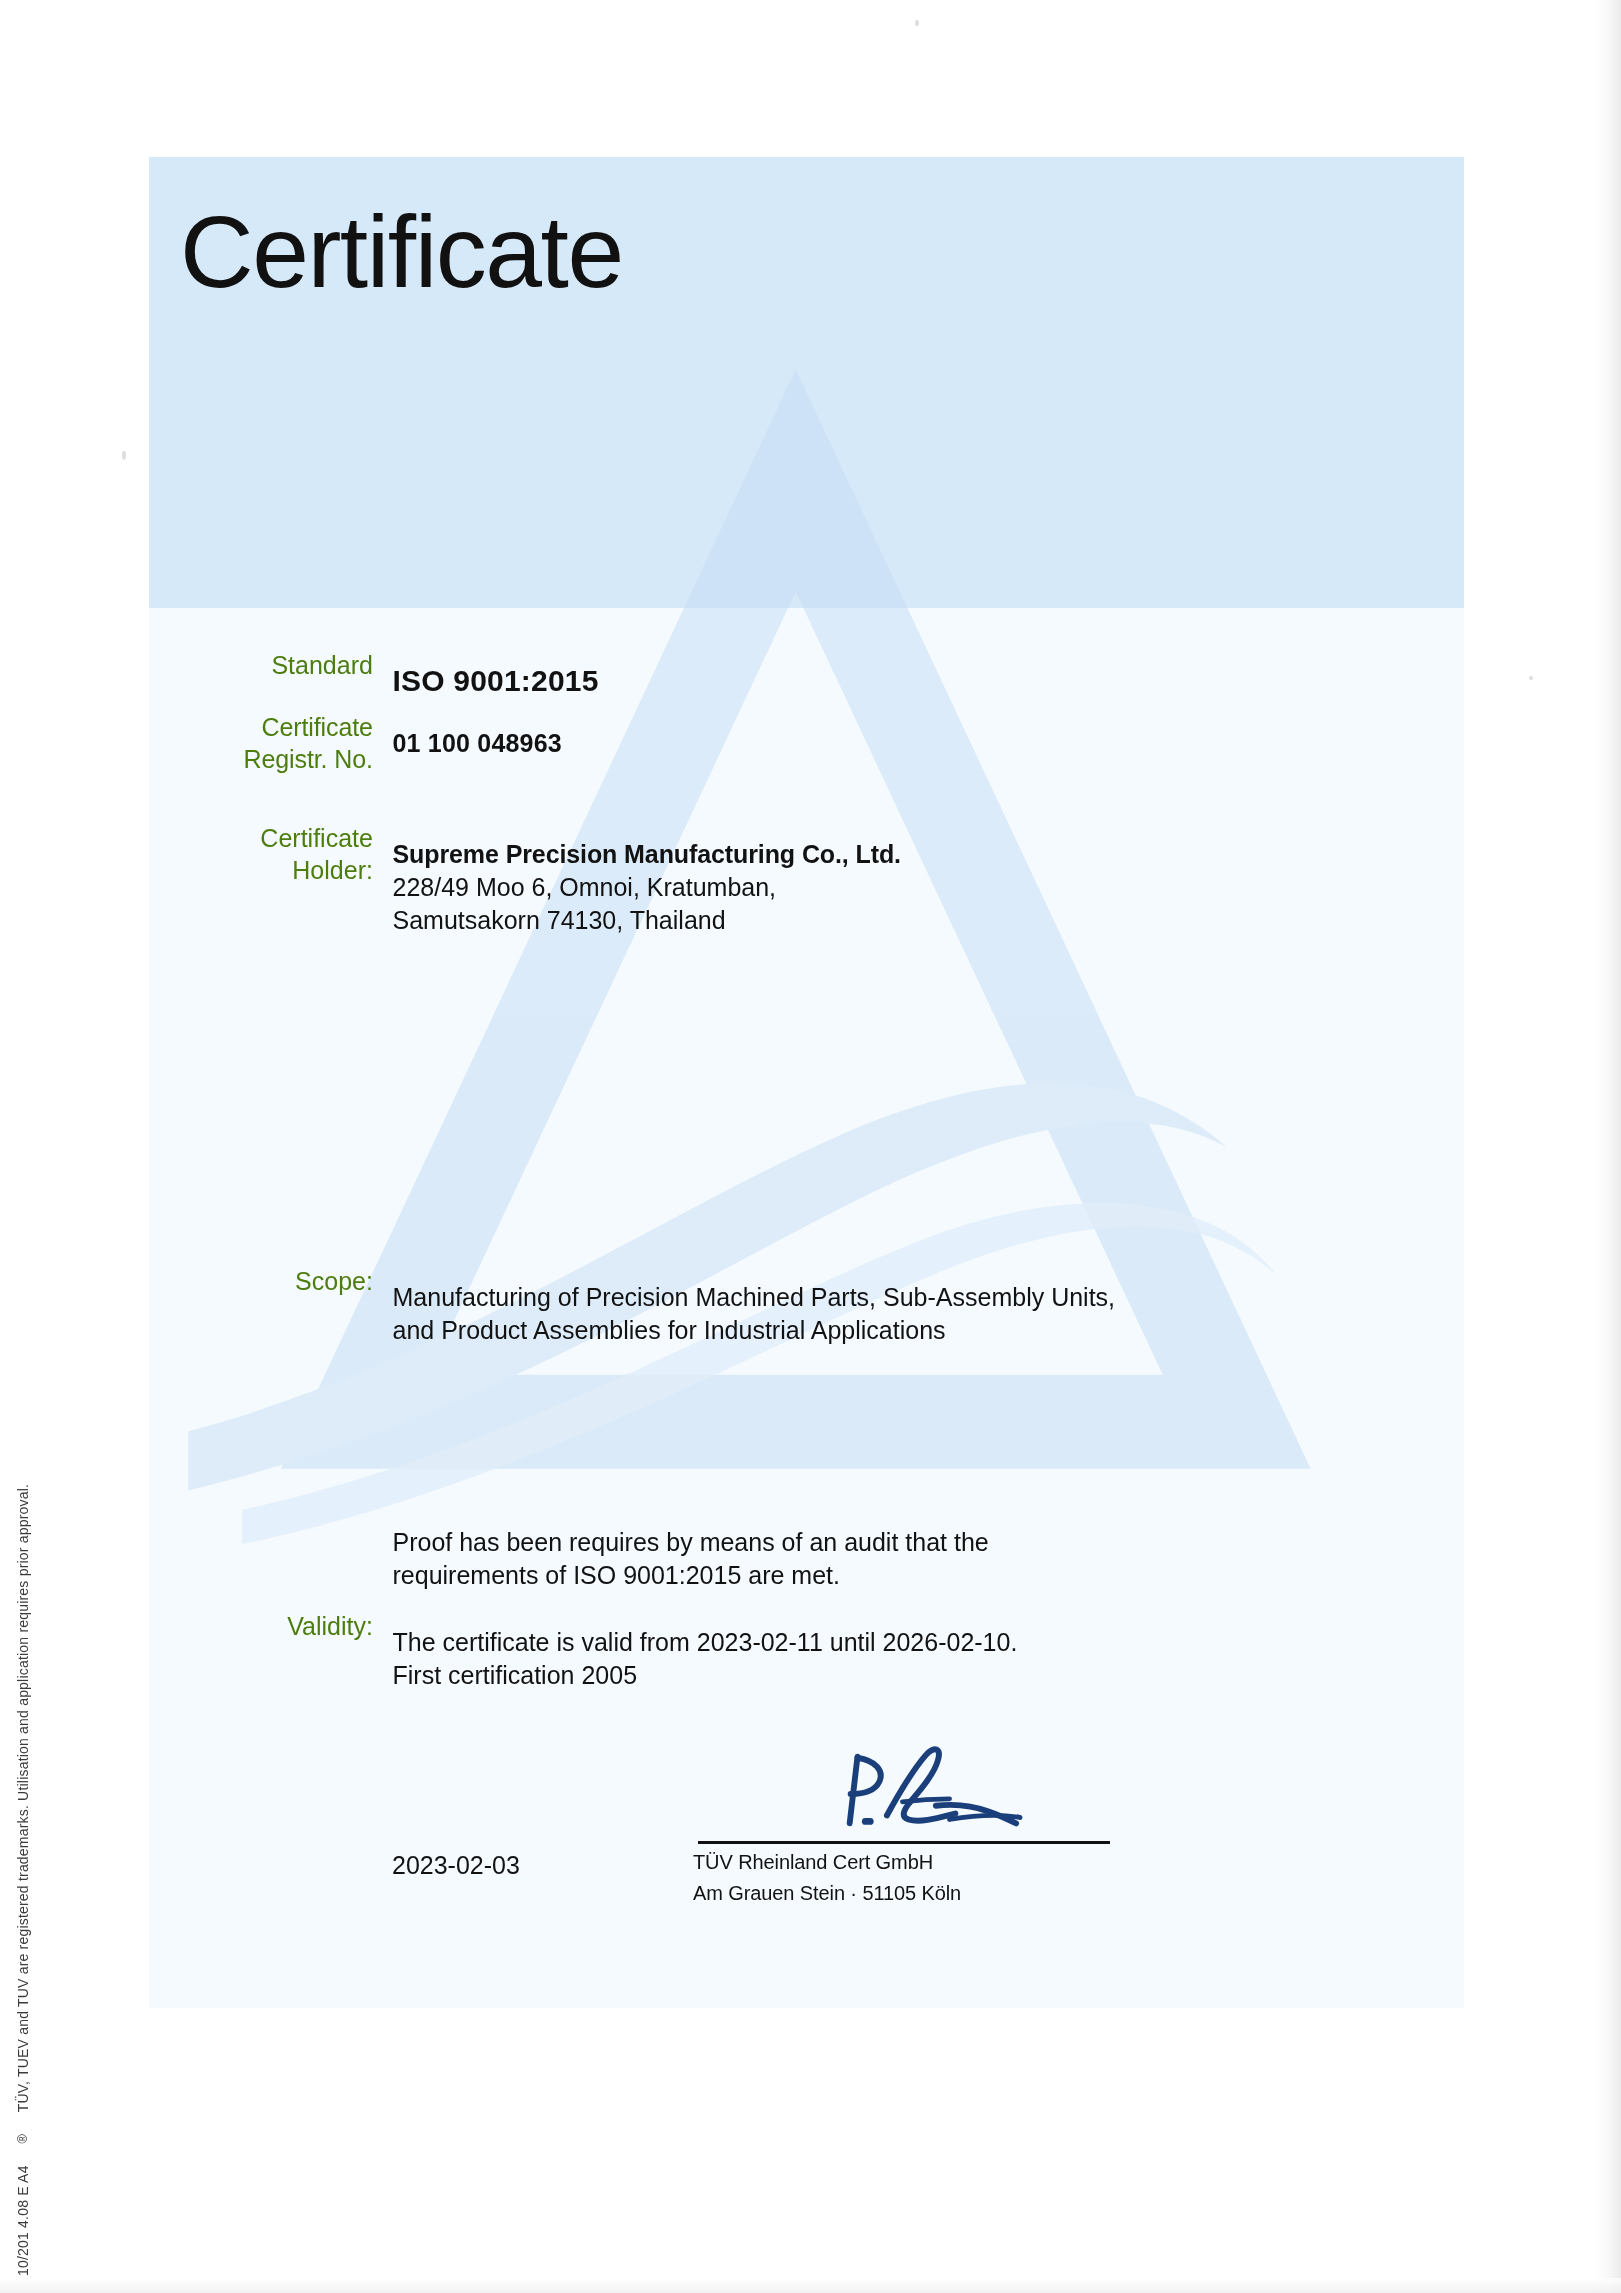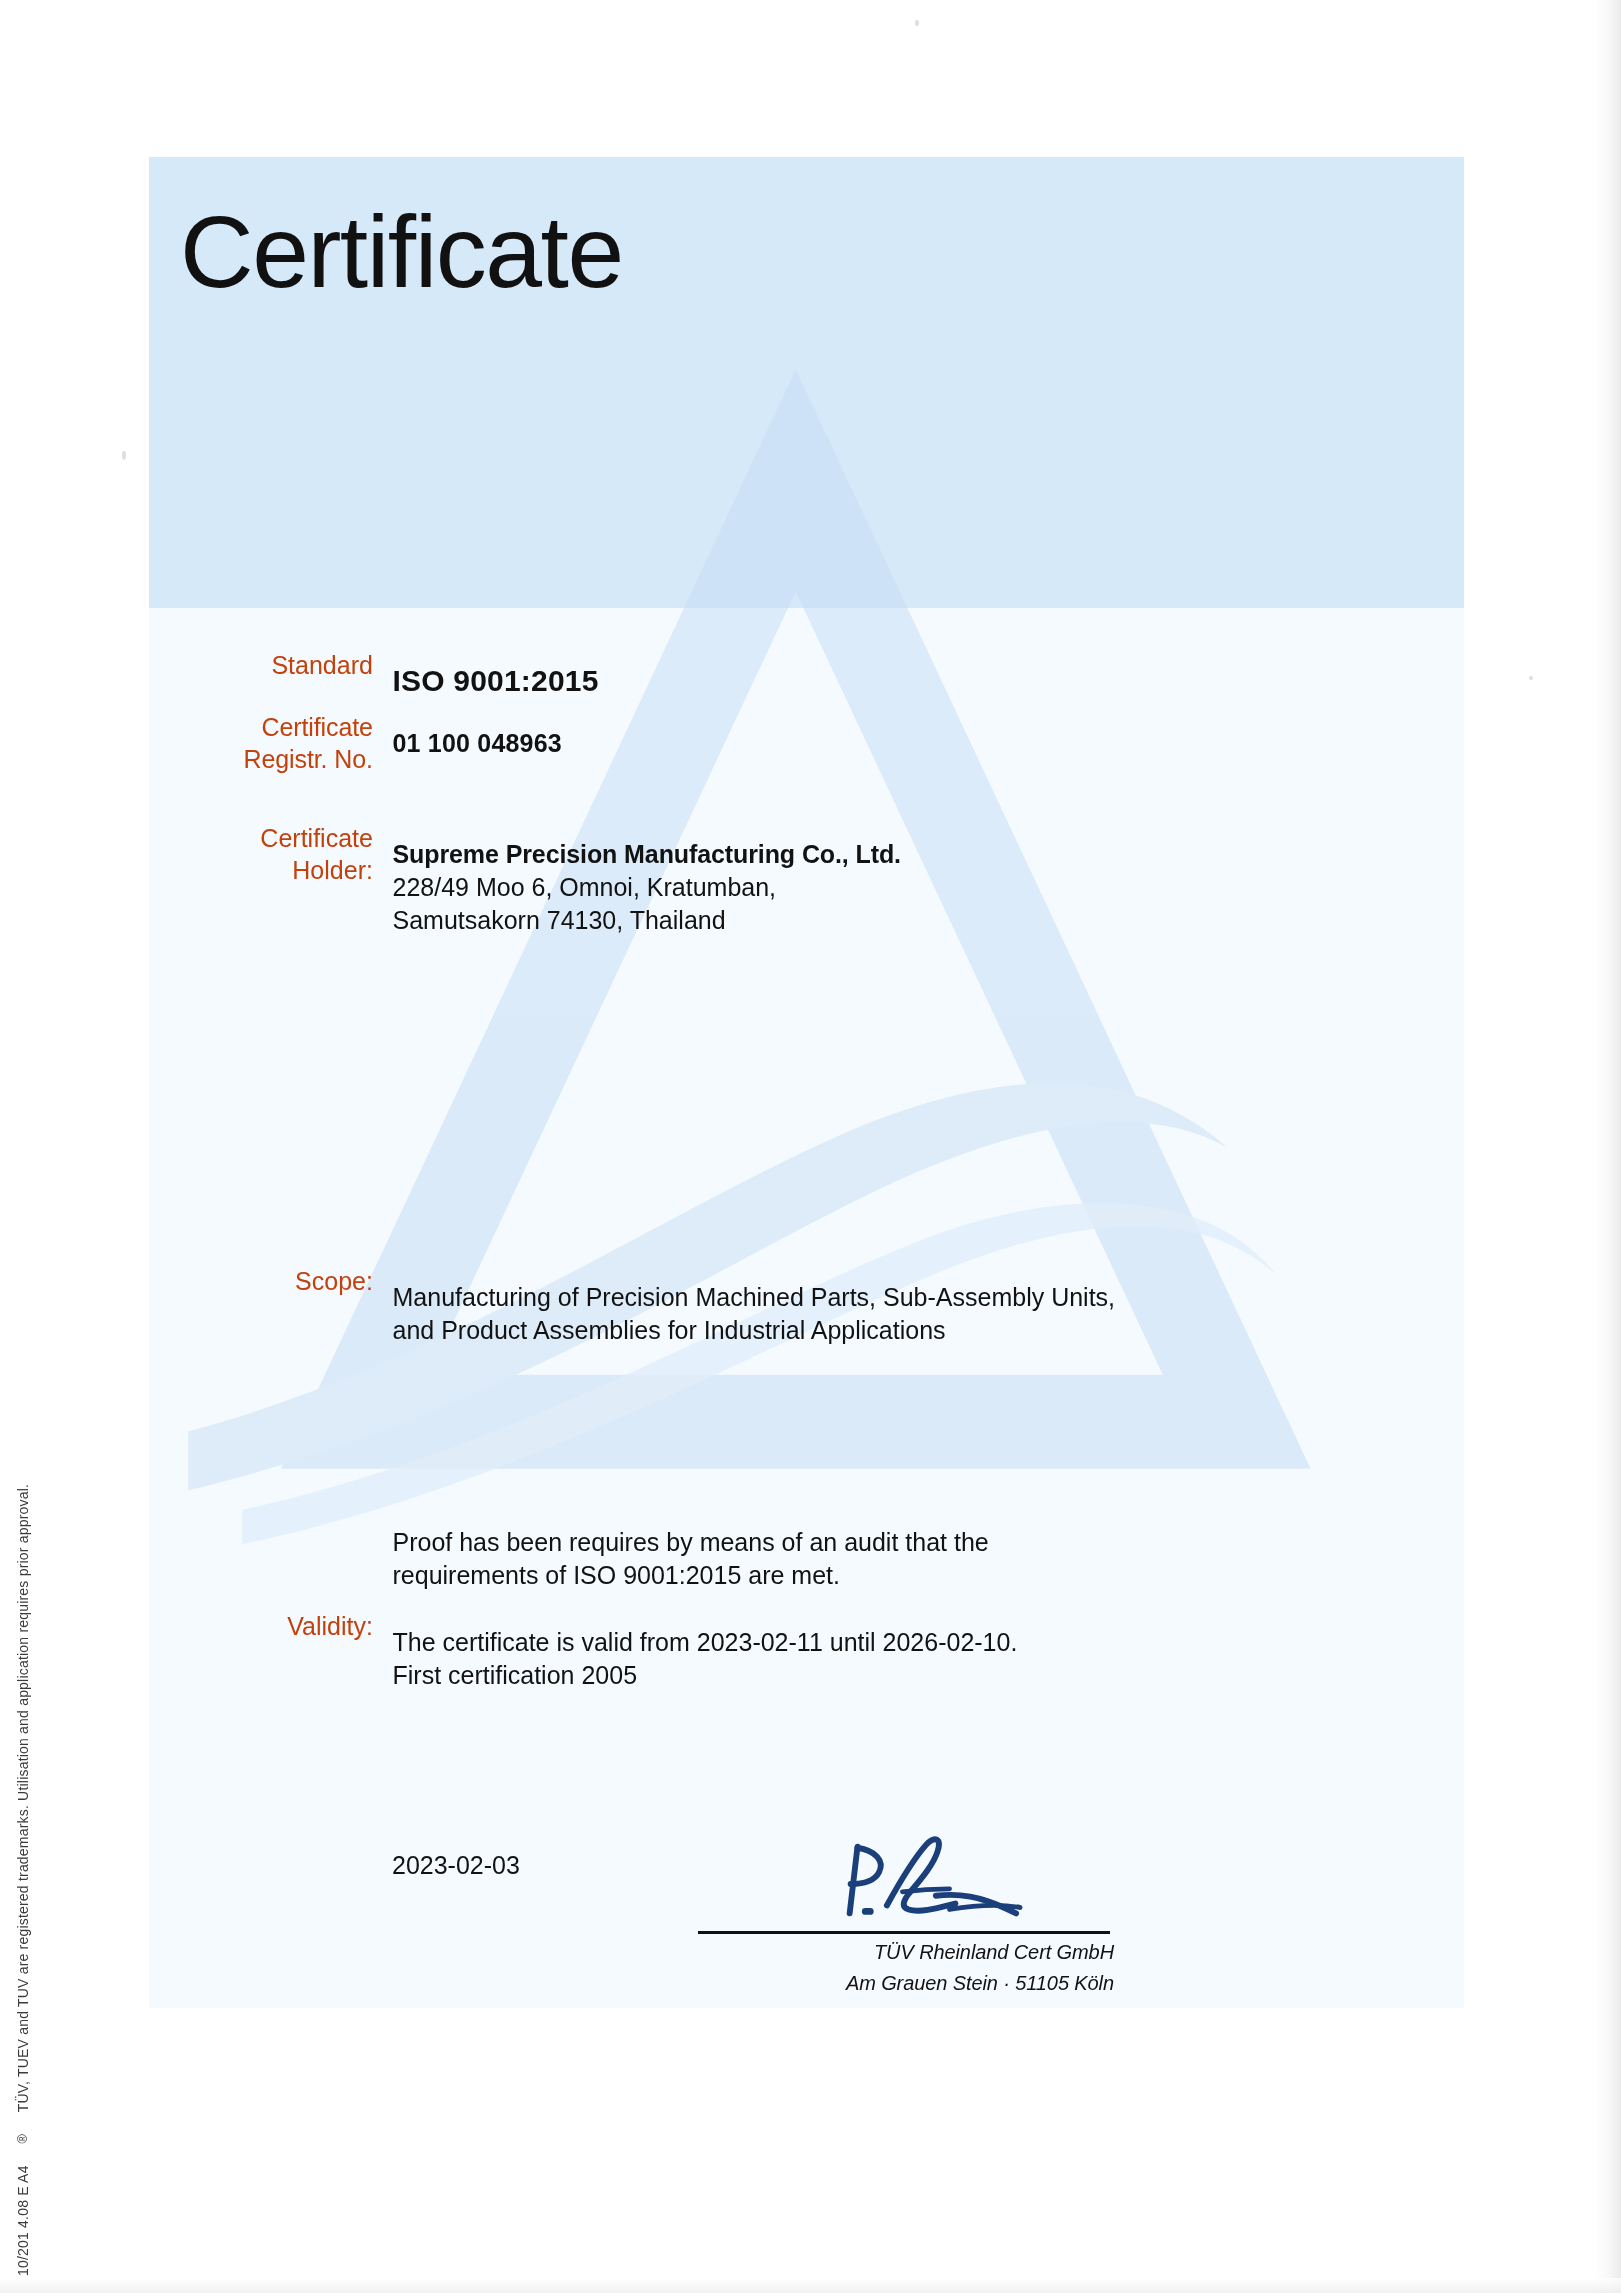--- a/index.html
+++ b/index.html
@@ -101,21 +101,21 @@
     position: absolute;
     display: flex;
     align-items: flex-start;
   }
   .lbl {
     width: 218px;
     flex: 0 0 218px;
     text-align: right;
     padding-right: 19.6px;
     font-size: 25px;
-    color: #c2410c;
+    color: #4d7c0f;
     line-height: 1.28;
     font-family: "Liberation Sans", sans-serif;
   }
   .val {
     font-size: 25px;
     color: #121212;
     line-height: 1.28;
     font-family: "Liberation Sans", sans-serif;
     margin-top: 16px;
   }
@@ -149,24 +149,23 @@
     position: absolute;
     left: 243px;
     top: 1666px;
     font-size: 25px;
     color: #121212;
     margin-top: 28px;
   }
   #sig-block {
     position: absolute;
     left: 544px;
-    top: 1678px;
+    top: 1588px;
     width: 421px;
-    text-align: right;
-    font-style: italic;
+    text-align: left;
   }
   #sig-mark {
     position: relative;
     height: 96px;
   }
   #sig-line {
     width: 412px;
     height: 2.9px;
     background: #111111;
     margin: 0 auto;

